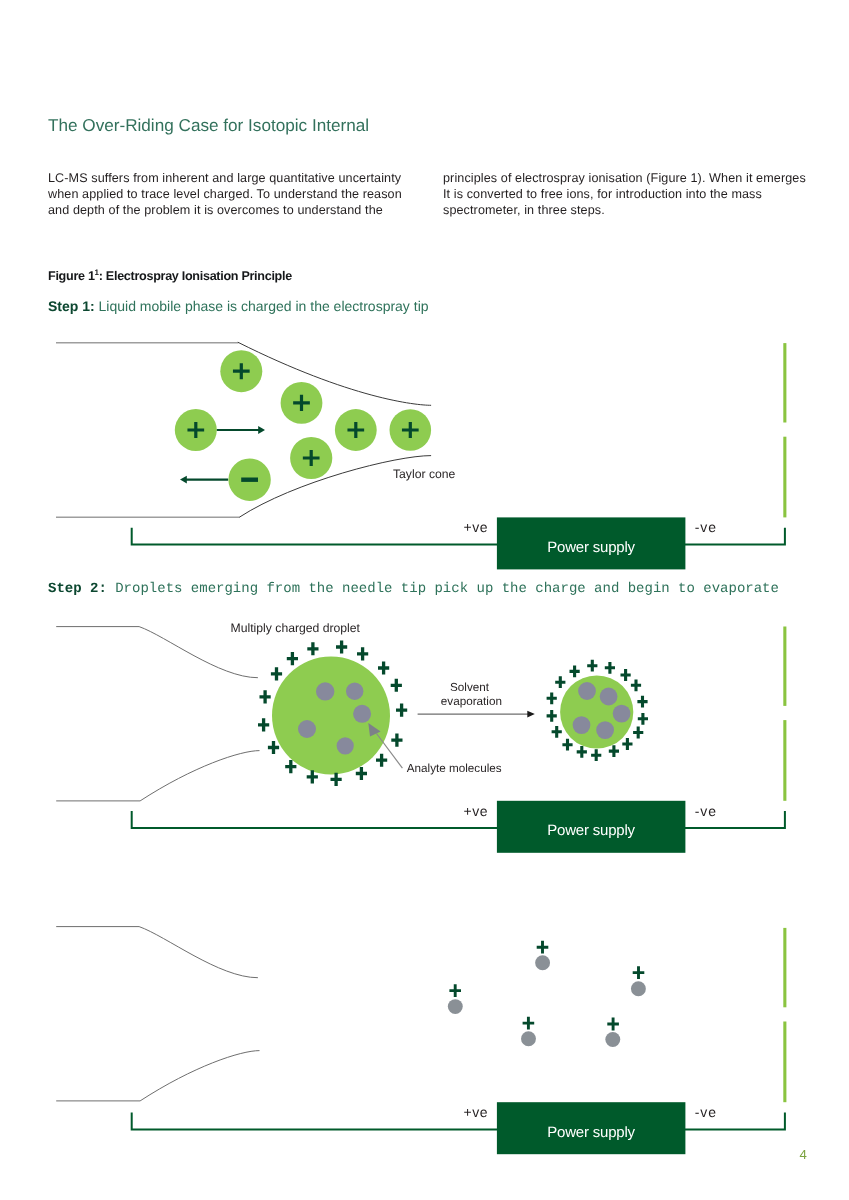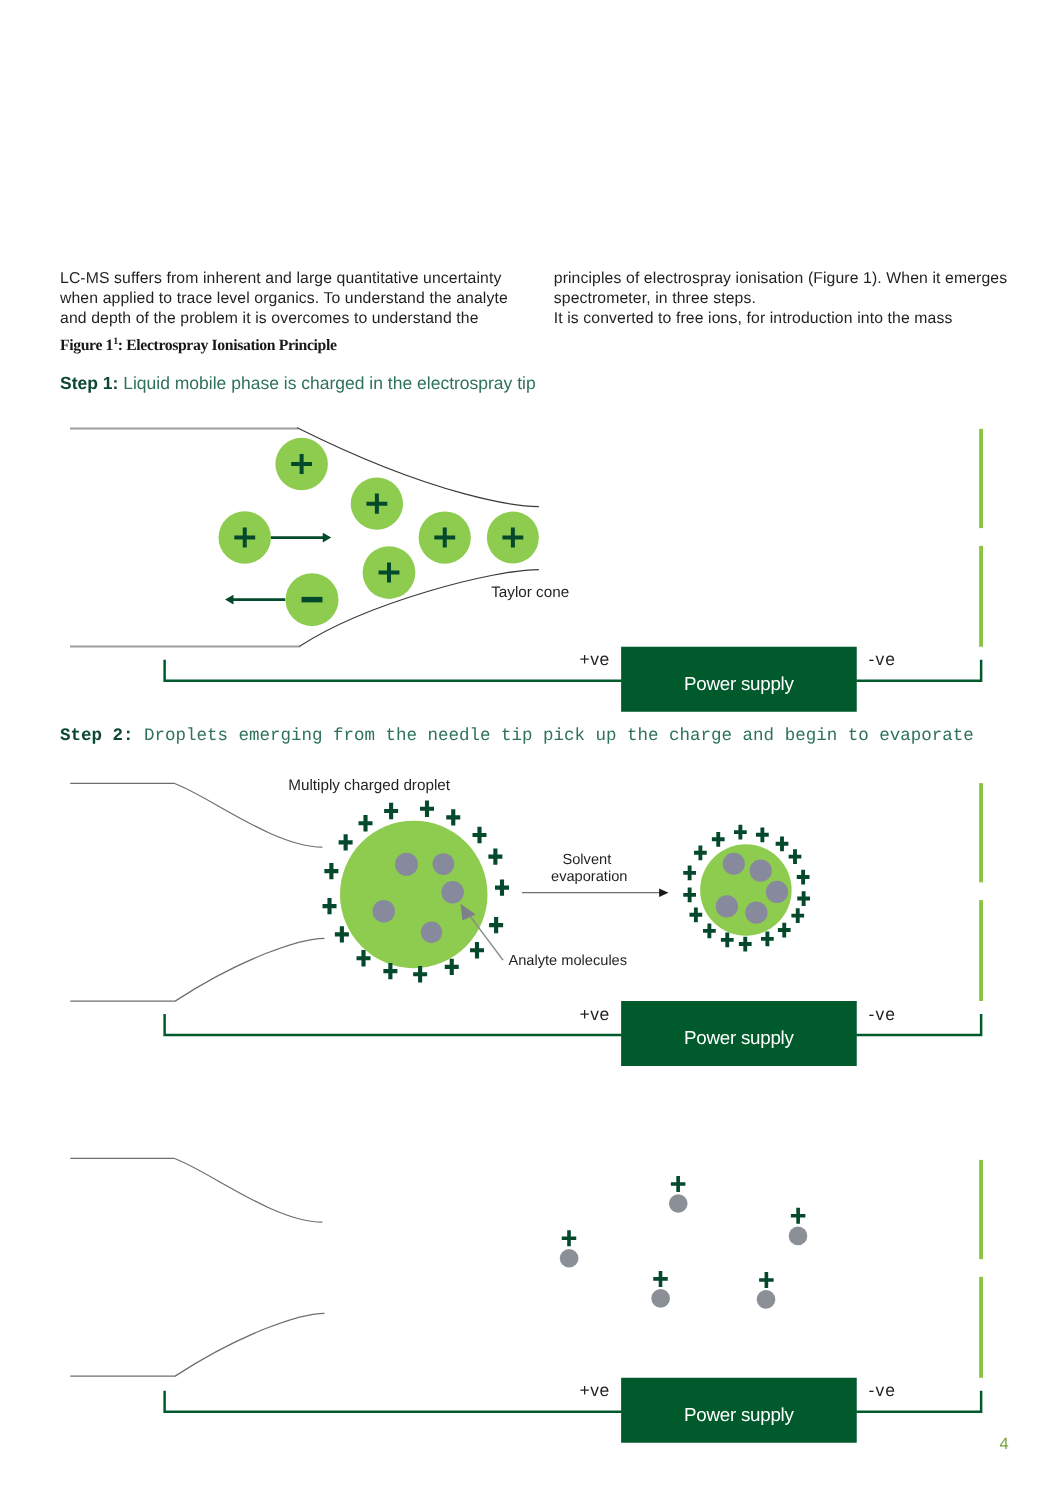--- a/index.html
+++ b/index.html
@@ -4,55 +4,56 @@
 <title>Electrospray Ionisation Principle</title>
 <style>
   html,body{margin:0;padding:0;}
   body{width:849px;height:1200px;background:#ffffff;-webkit-font-smoothing:antialiased;text-rendering:geometricPrecision;
        font-family:"Liberation Sans",sans-serif;position:relative;overflow:hidden;}
   .page{position:absolute;left:0;top:0;width:849px;height:1200px;background:#fff;}
 
   #doc-title{position:absolute;left:48px;top:115px;width:460px;
     font-size:17.15px;line-height:20.6px;color:#33715c;letter-spacing:0px;}
 
-  .col{position:absolute;font-size:12.6px;line-height:16.15px;color:#231f20;letter-spacing:0.1px;white-space:nowrap;margin-top:44px;}
+  .col{position:absolute;font-size:12.6px;line-height:16.15px;color:#231f20;letter-spacing:0.1px;white-space:nowrap;}
   #intro-col-1{left:48px;top:170px;width:358px;}
   #intro-col-2{left:443px;top:170px;width:368px;}
 
   #figure-caption{position:absolute;left:48px;top:268.5px;font-size:12.6px;
-    font-weight:bold;color:#16181a;letter-spacing:-0.3px;white-space:nowrap;font-family:Liberation Serif, serif;}
+    font-weight:bold;color:#16181a;letter-spacing:-0.3px;white-space:nowrap;}
   #figure-caption sup{font-size:8px;vertical-align:super;line-height:0;}
 
   .step-label{position:absolute;font-size:14px;color:#2e725a;line-height:18.2px;letter-spacing:0px;white-space:nowrap;}
   .step-label b{color:#0c4730;font-weight:bold;}
   #step1-label{left:48px;top:296.5px;}
   #step2-label{left:48px;top:579.5px;font-family:Liberation Mono, monospace;}
   #step3-label{left:48px;top:863.5px;width:660px;}
   #step3-label .cont{display:block;padding-left:48.2px;}
 
   .fig{position:absolute;left:0;}
   #page-number{position:absolute;left:799.5px;top:1147px;font-size:13.2px;color:#7ba23f;}
 </style>
 </head>
 <body>
 
 <div class="page">
 
   <div id="doc-title">
+    <div>The Over-Riding Case for Isotopic Internal</div>
   </div>
 
   <div class="col" id="intro-col-1">
     <div>LC-MS suffers from inherent and large quantitative uncertainty</div>
-    <div>when applied to trace level organics. To understand the analyte</div>
+    <div>when applied to trace level charged. To understand the reason</div>
     <div>and depth of the problem it is overcomes to understand the</div>
   </div>
   <div class="col" id="intro-col-2">
     <div>principles of electrospray ionisation (Figure 1). When it emerges</div>
+    <div>It is converted to free ions, for introduction into the mass</div>
     <div>spectrometer, in three steps.</div>
-    <div>It is converted to free ions, for introduction into the mass</div>
   </div>
 
   <div id="figure-caption"><span>Figure 1</span><sup>1</sup><span>: Electrospray Ionisation Principle</span></div>
 
   <div class="step-label" id="step1-label"><b>Step 1:</b> <span>Liquid mobile phase is charged in the electrospray tip</span></div>
 
   <div class="step-label" id="step2-label"><b>Step 2:</b> <span>Droplets emerging from the needle tip pick up the charge and begin to evaporate</span></div>
 
 
   <svg id="figure-svg" class="fig" width="849" height="1200" viewBox="0 0 849 1200">

